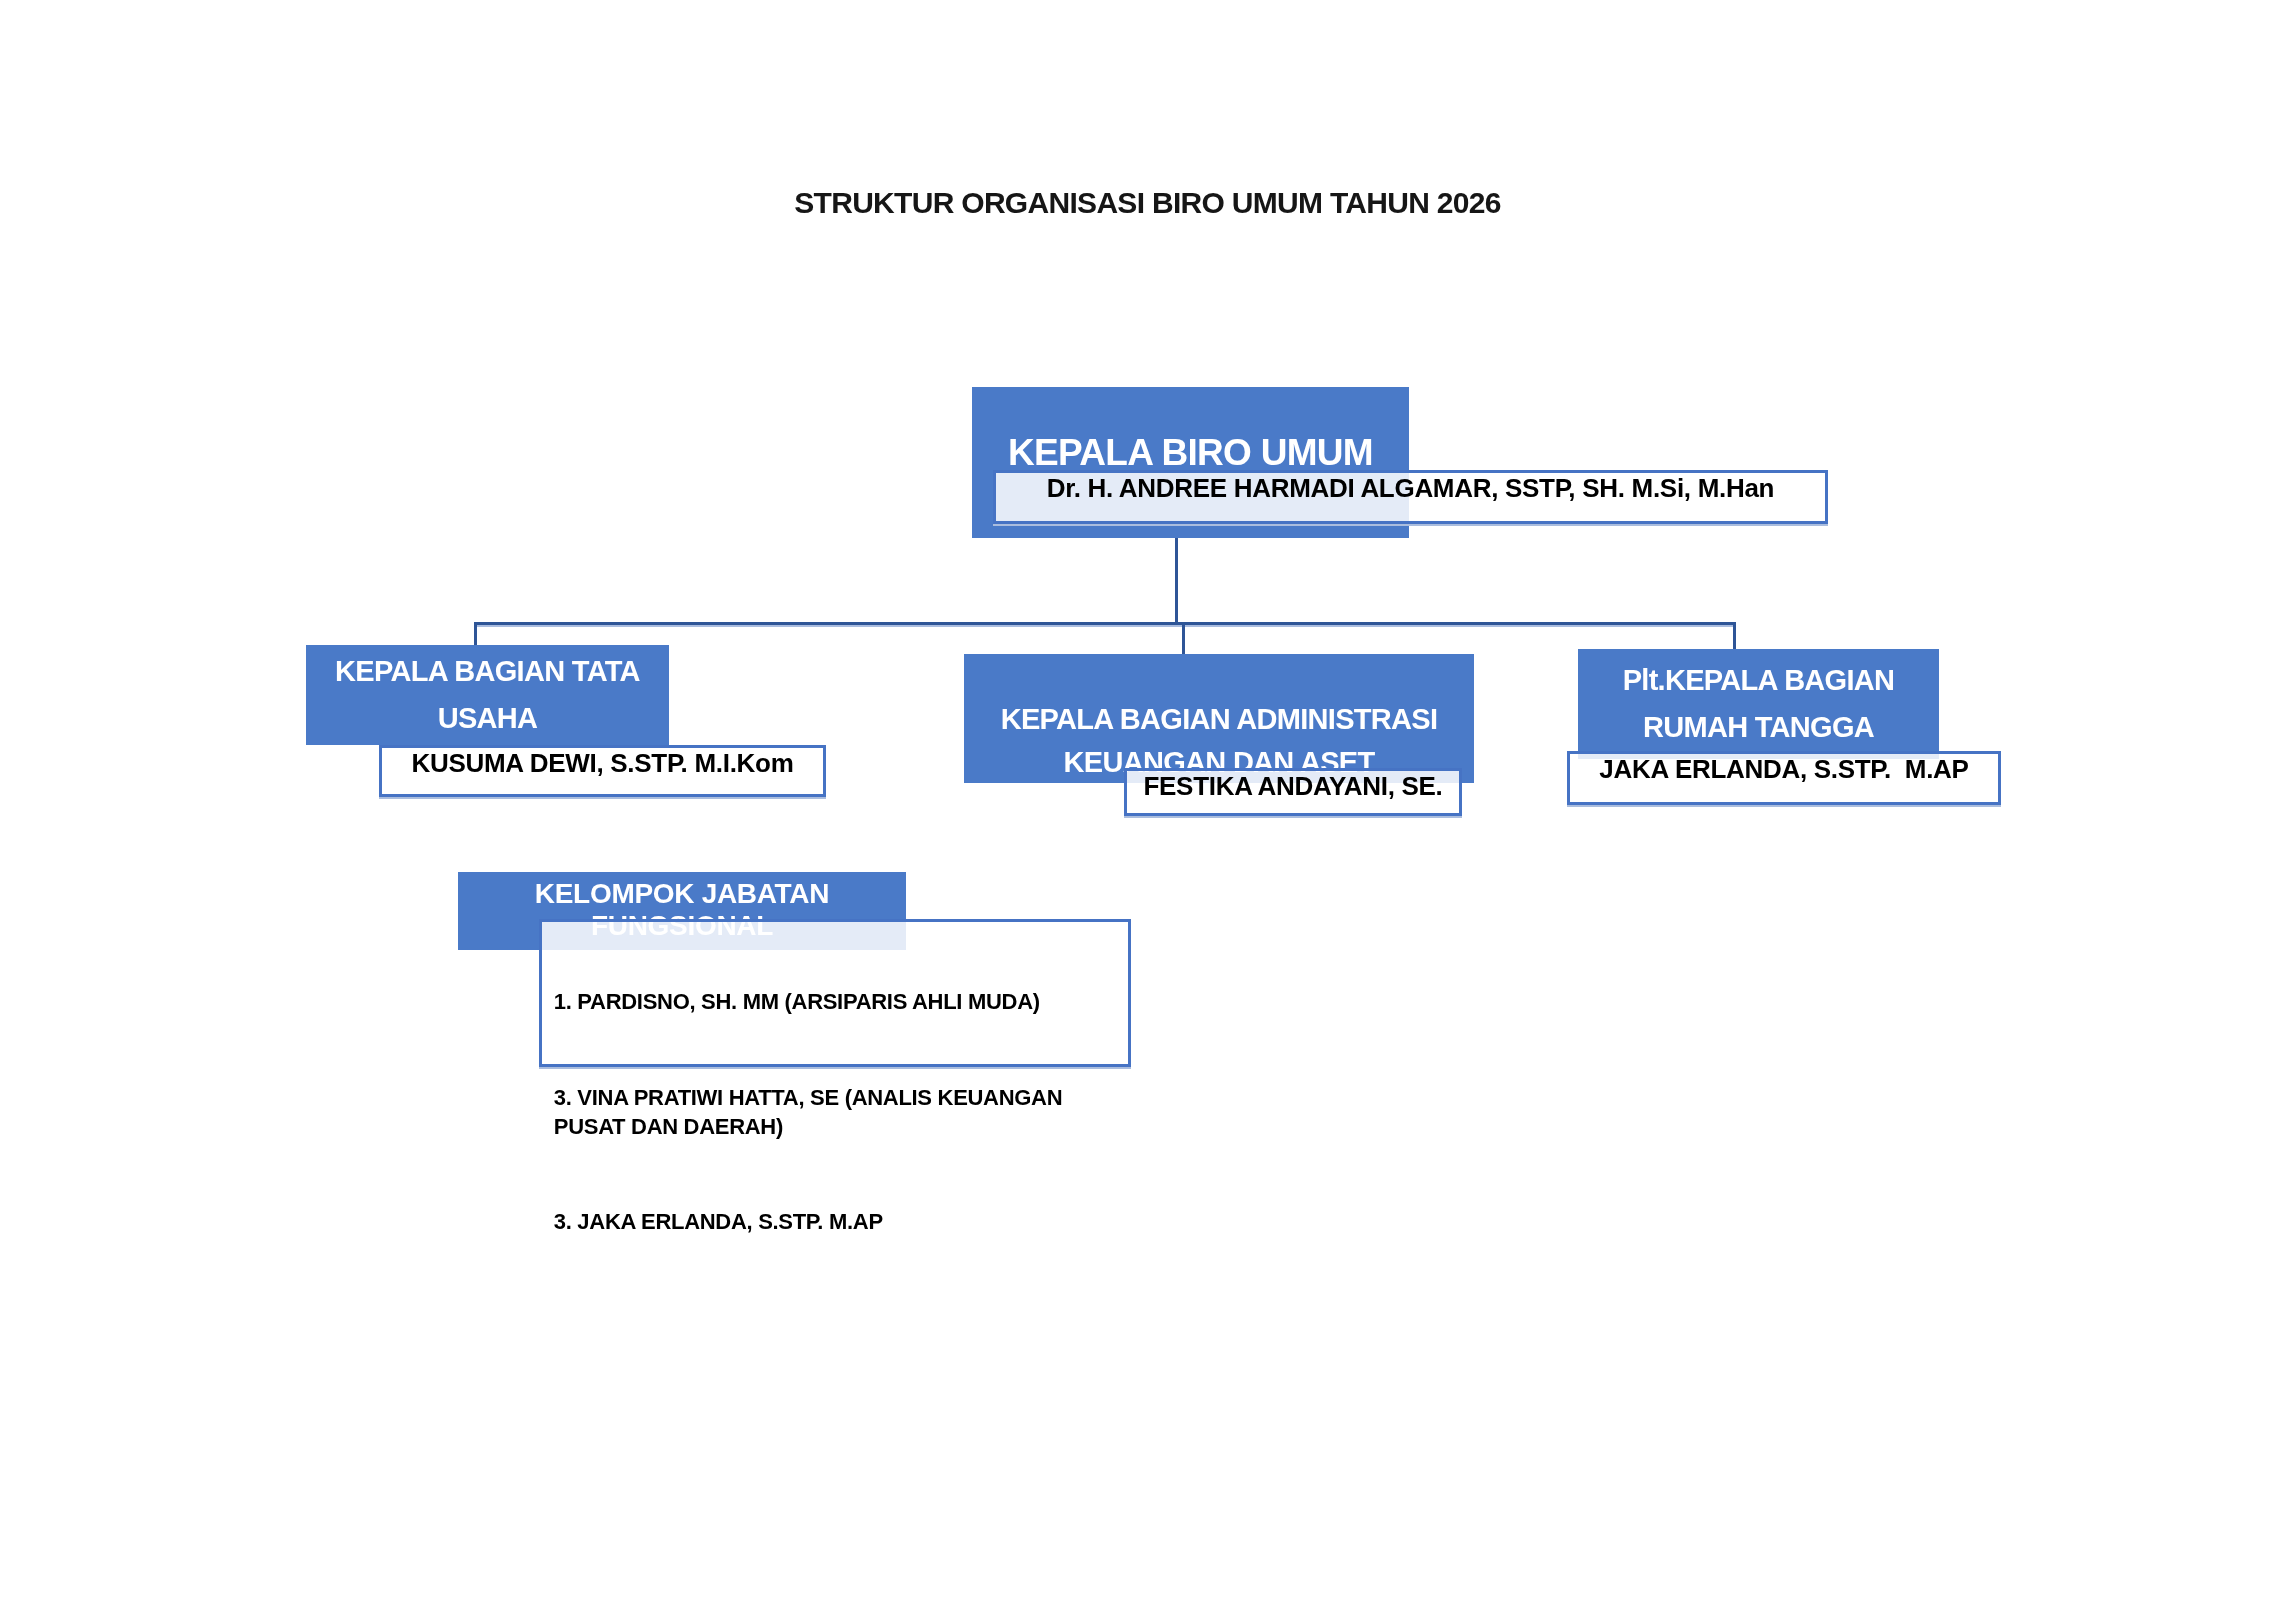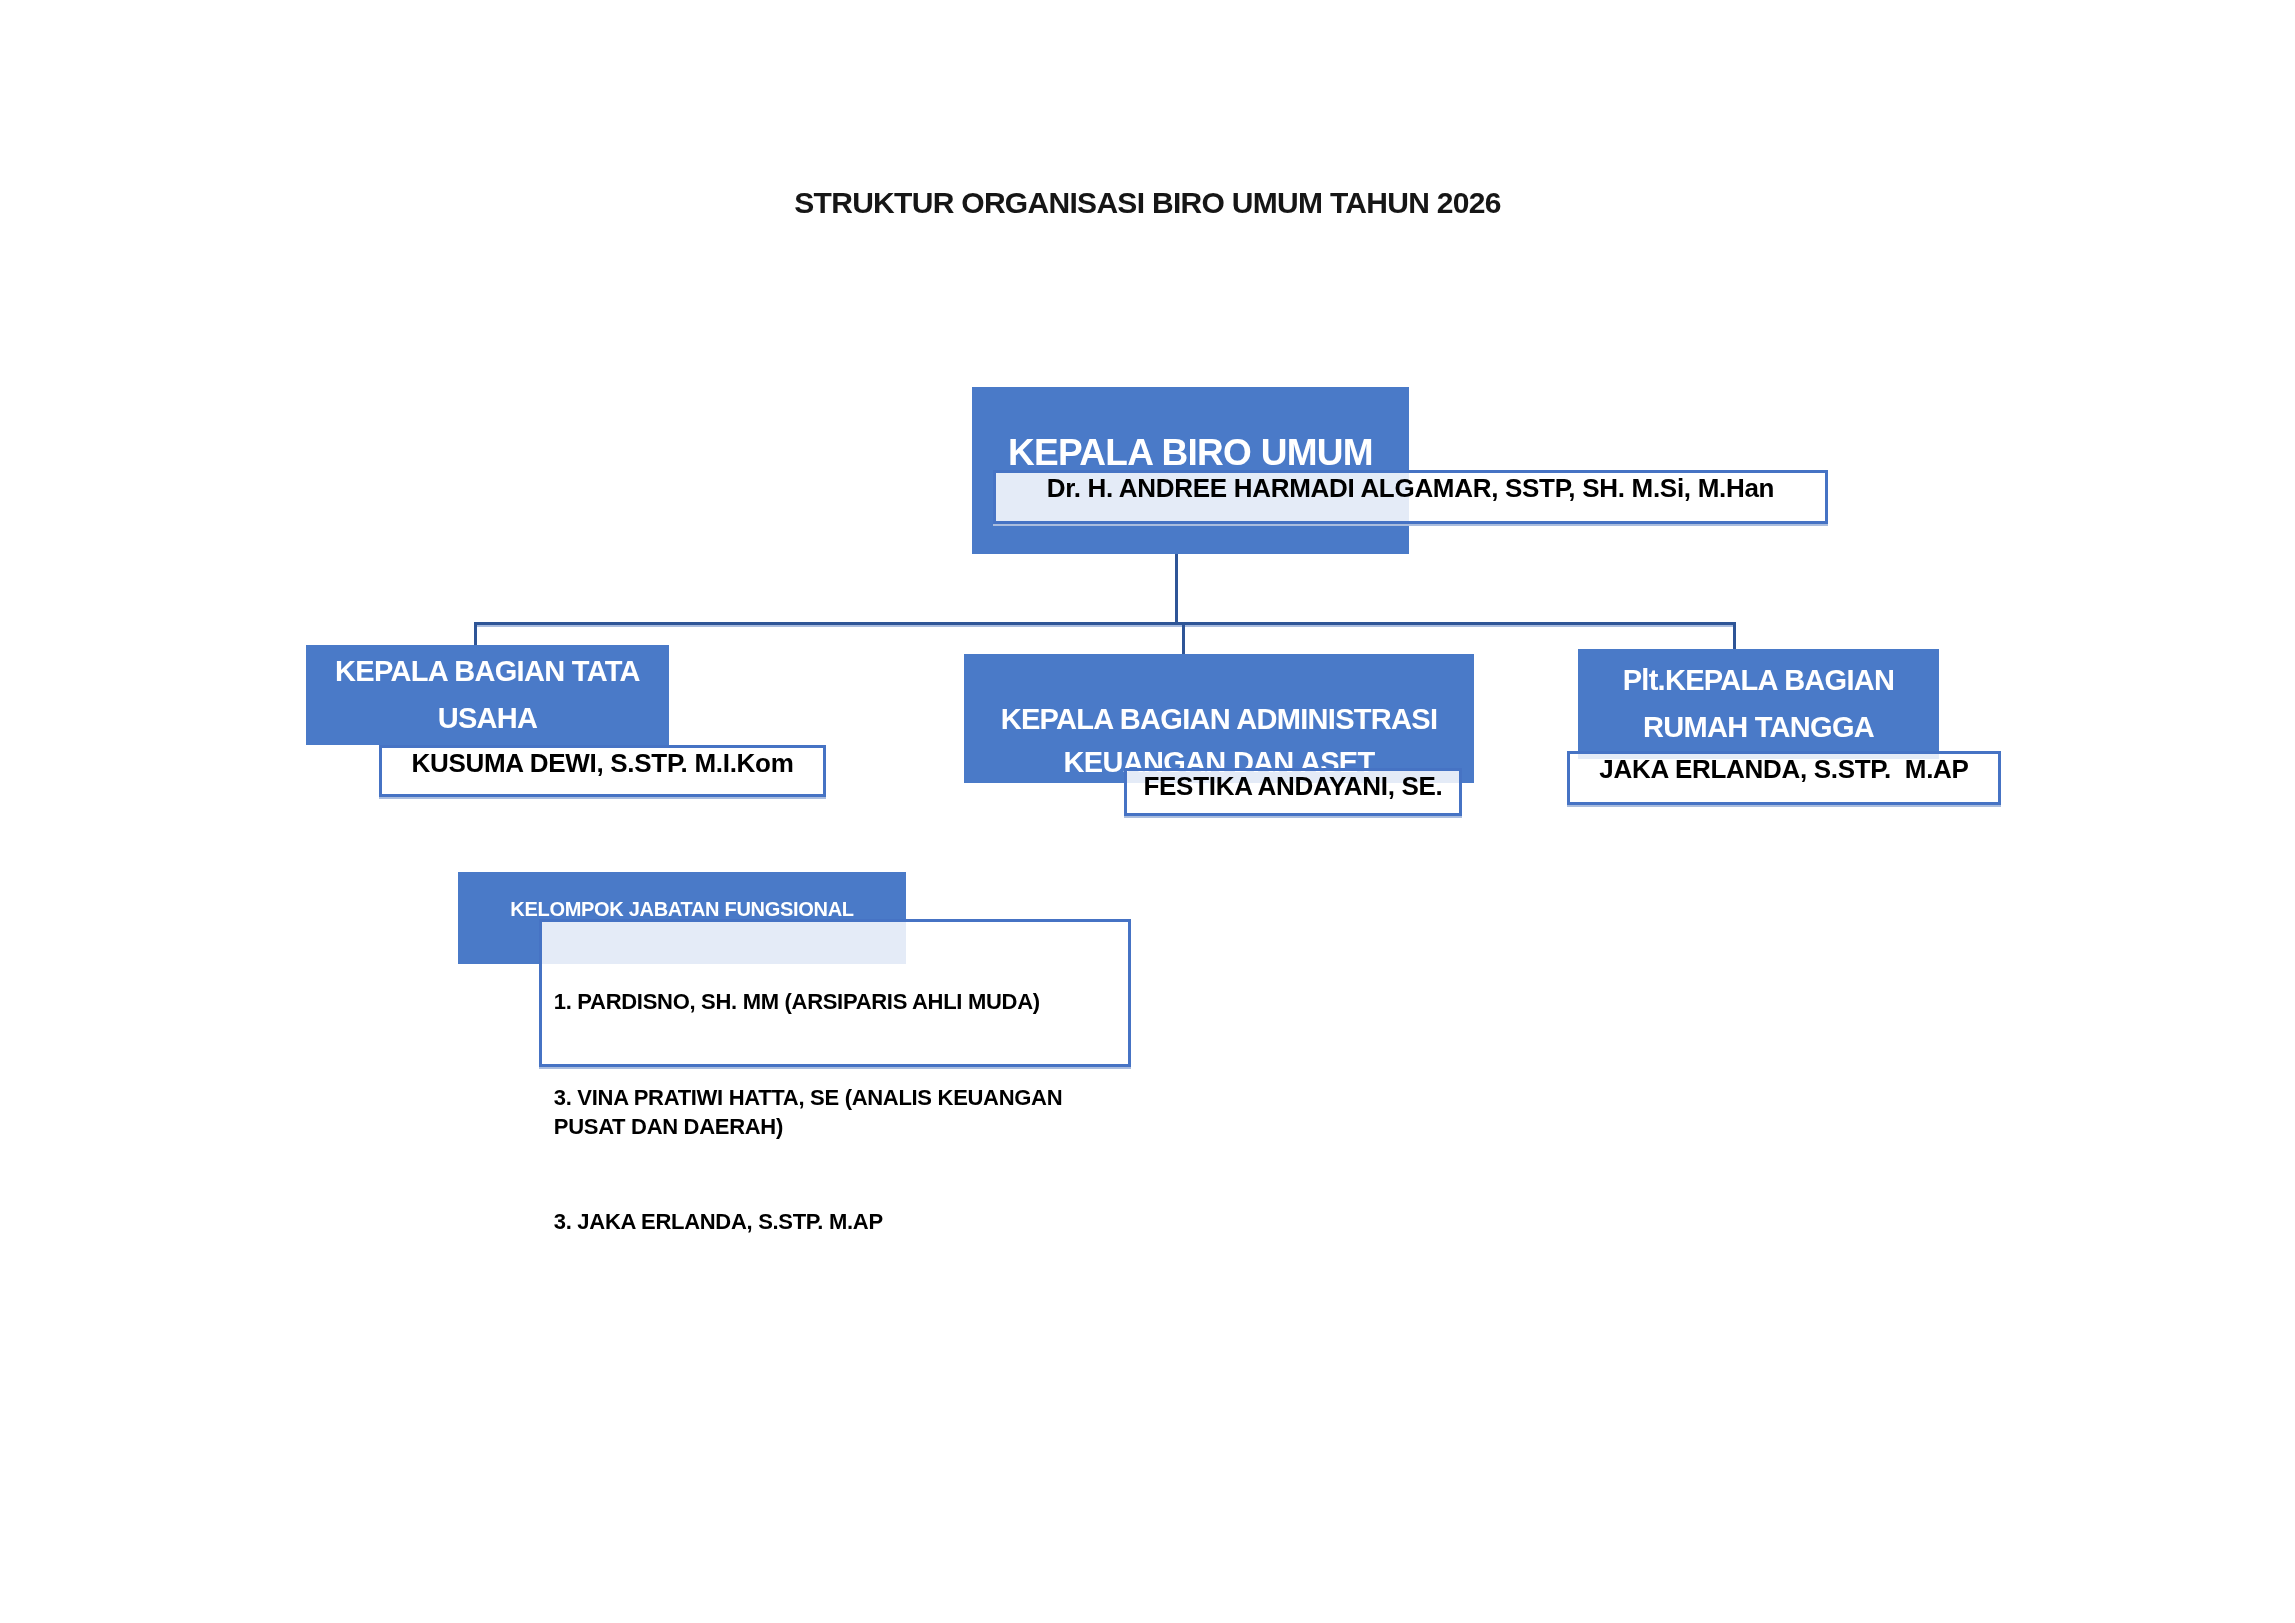--- a/index.html
+++ b/index.html
@@ -18,24 +18,24 @@
     letter-spacing:-0.7px;
   }
   .whitebox{
     position:absolute;background:rgba(255,255,255,0.85);z-index:3;
     border:3.3px solid #4673c4;box-shadow:0 2px 0 #aabdde;box-sizing:border-box;
     display:flex;align-items:flex-start;justify-content:center;text-align:center;
     color:#000000;font-size:26px;letter-spacing:-0.3px;white-space:pre-wrap;
   }
   .conn{position:absolute;background:#2e5597;z-index:1;}
   .conn-h{border-bottom:2px solid #a9bcdf;}
-  .root-title{font-size:37px;padding:0 13px 36px 13px;}
+  .root-title{font-size:37px;padding:0 13px 20px 13px;}
   .child-title{font-size:29px;line-height:1.62;padding:0 10.5px;}
   .child-title.mid{line-height:1.46;padding:0 26px;}
-  .kjf-title{font-size:20px;padding:0 13px 17px 13px;letter-spacing:-0.3px;}
+  .kjf-title{font-size:28px;padding:0 13px 3px 13px;letter-spacing:-0.3px;}
   .list-box{
     display:block;text-align:left;padding:9.2px 11.8px;
     font-size:22px;letter-spacing:-0.3px;
   }
   .list-item{line-height:1.32;margin:3.9px 0 10.5px 0;}
   .list-item:last-child{margin-bottom:0;}
 </style>
 </head>
 <body>
 

